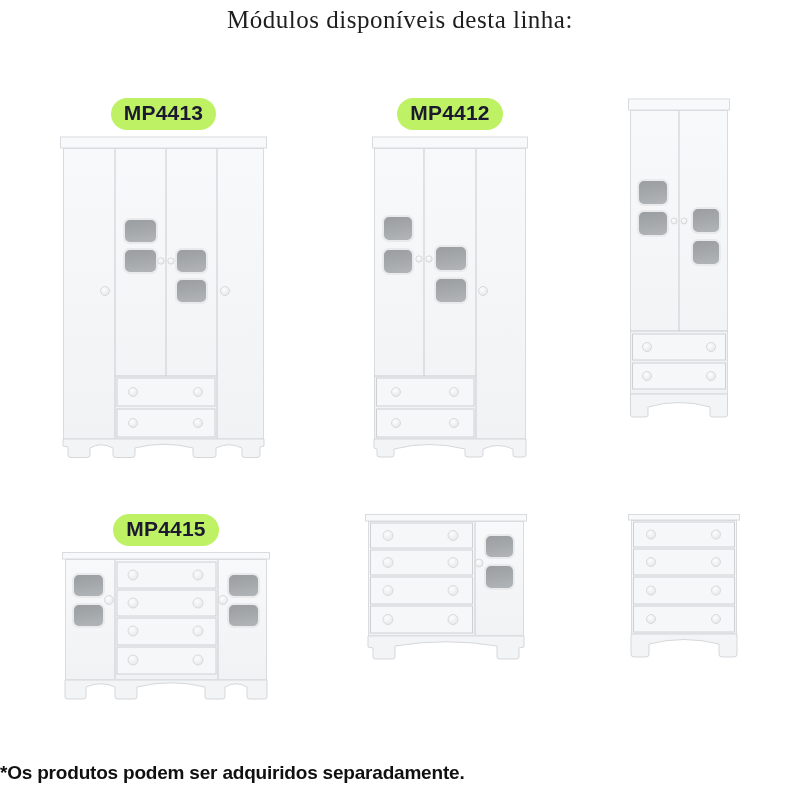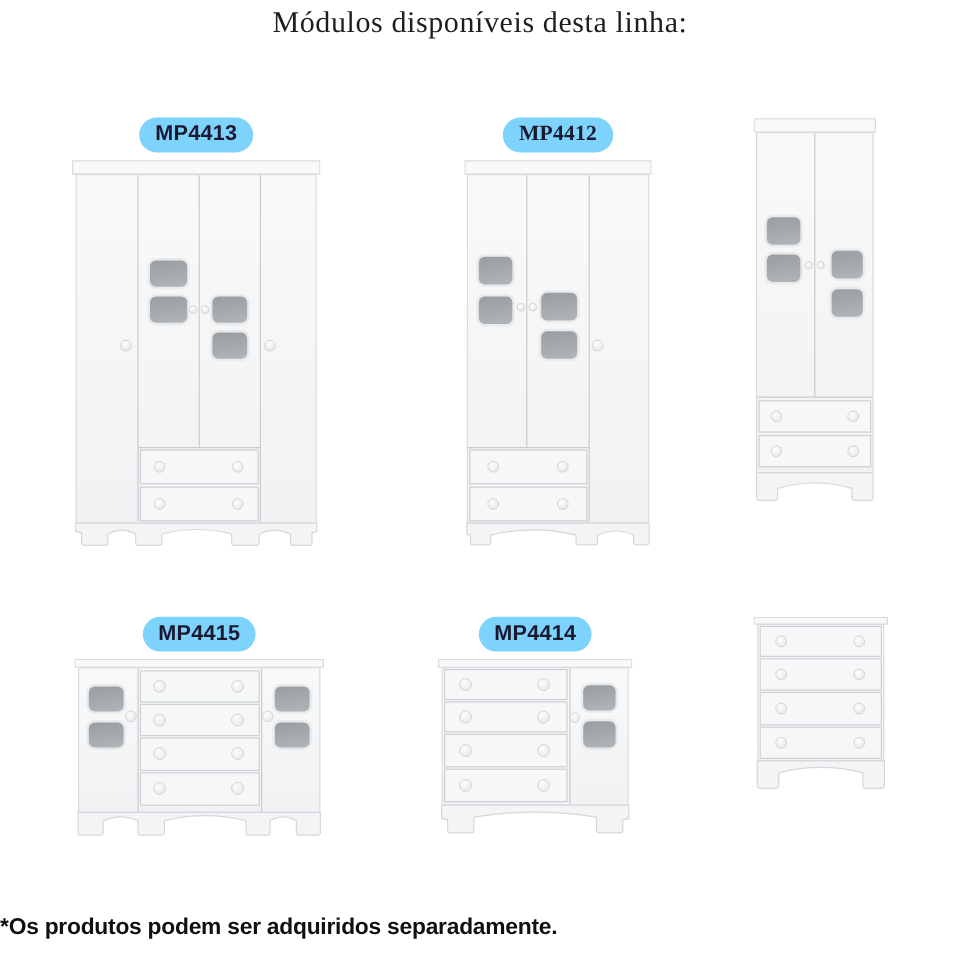--- a/index.html
+++ b/index.html
@@ -13,43 +13,43 @@
     position:absolute;top:6px;left:0;width:800px;
     text-align:center;
     font-family:"Liberation Serif",serif;
     font-size:25px;font-weight:500;color:#1e1e1e;
     letter-spacing:0.5px;
   }
   .module{
     position:absolute;display:flex;flex-direction:column;align-items:center;
   }
   .badge{
-    background:#7dd3fc;color:#1b1830;
-    font-weight:bold;font-size:18px;letter-spacing:0.2px;
+    background:#bef264;color:#1b1830;
+    font-weight:bold;font-size:21px;letter-spacing:0.2px;
     padding:3px 13px 5px 13px;border-radius:18px;
     margin-bottom:6px;white-space:nowrap;
   }
   .furn{display:block;}
   .footnote{
     position:absolute;top:762px;left:0;width:800px;
     text-align:left;font-weight:bold;font-size:19px;color:#101010;
     letter-spacing:-0.2px;
   }
   
   .lid{fill:#f8f9fa;stroke:#d9dbde;stroke-width:1;}
   .panel{fill:url(#bodyG);stroke:#d9dbde;stroke-width:1;}
   .seam{stroke:#c9cbce;stroke-width:1;fill:none;}
   .drawer{fill:#f6f7f8;stroke:#ced0d3;stroke-width:1;}
   .win{fill:url(#winG);stroke:#e9eaeb;stroke-width:2;}
   .knob{fill:url(#knobG);stroke:#d0d3d5;stroke-width:0.8;}
   .apron{fill:#f3f4f5;stroke:#d5d7da;stroke-width:1;}
   .lidshadow{fill:#e8eaec;stroke:none;}
   
   .pos-4413{left:60px;top:98px;width:207px;}
-  .pos-4412{left:387px;top:98px;width:156px;font-family:Liberation Serif, serif;}
+  .pos-4412{left:372px;top:98px;width:156px;}
   .pos-4411{left:628px;top:98px;width:102px;}
   .pos-4415{left:62px;top:514px;width:208px;}
   .pos-4414{left:365px;top:514px;width:162px;}
   .pos-4409{left:628px;top:514px;width:112px;}
 </style>
 </head>
 <body>
 
 <div class="stage">
 
@@ -174,21 +174,20 @@
       <rect class="win" x="11" y="52" width="31" height="23" rx="6"></rect>
       <rect class="win" x="166" y="22" width="31" height="23" rx="6"></rect>
       <rect class="win" x="166" y="52" width="31" height="23" rx="6"></rect>
       <circle class="knob" cx="47" cy="48" r="4.5"></circle>
       <circle class="knob" cx="161" cy="48" r="4.5"></circle>
       <path class="apron" d="M3,128 H205 V145 Q205,147 202,147 H188 Q185,147 185,145 V135 Q174,128.5 163,135 V145 Q163,147 160,147 H146 Q143,147 143,145 V135 Q109,126.5 75,135 V145 Q75,147 72,147 H56 Q53,147 53,145 V135 Q39,128.5 24,135 V145 Q24,147 21,147 H6 Q3,147 3,145 Z"></path>
     </svg>
   </div>
 
   <div class="module pos-4414">
-    <div class="badge">MP4414</div>
     <svg class="furn" width="162" height="147" viewBox="0 0 162 147">
       <rect class="lid" x="0.5" y="0.5" width="161" height="6.5"></rect>
       <rect class="lidshadow" x="3" y="7" width="156" height="2"></rect>
       <rect class="panel" x="3.5" y="7.5" width="155" height="114.5"></rect>
       <line class="seam" x1="110" y1="8" x2="110" y2="121"></line>
       <rect class="drawer" x="5.5" y="9" width="102" height="25"></rect>
       <rect class="drawer" x="5.5" y="36" width="102" height="25"></rect>
       <rect class="drawer" x="5.5" y="63" width="102" height="27"></rect>
       <rect class="drawer" x="5.5" y="92" width="102" height="27"></rect>
       <circle class="knob" cx="23" cy="21.5" r="5"></circle>

